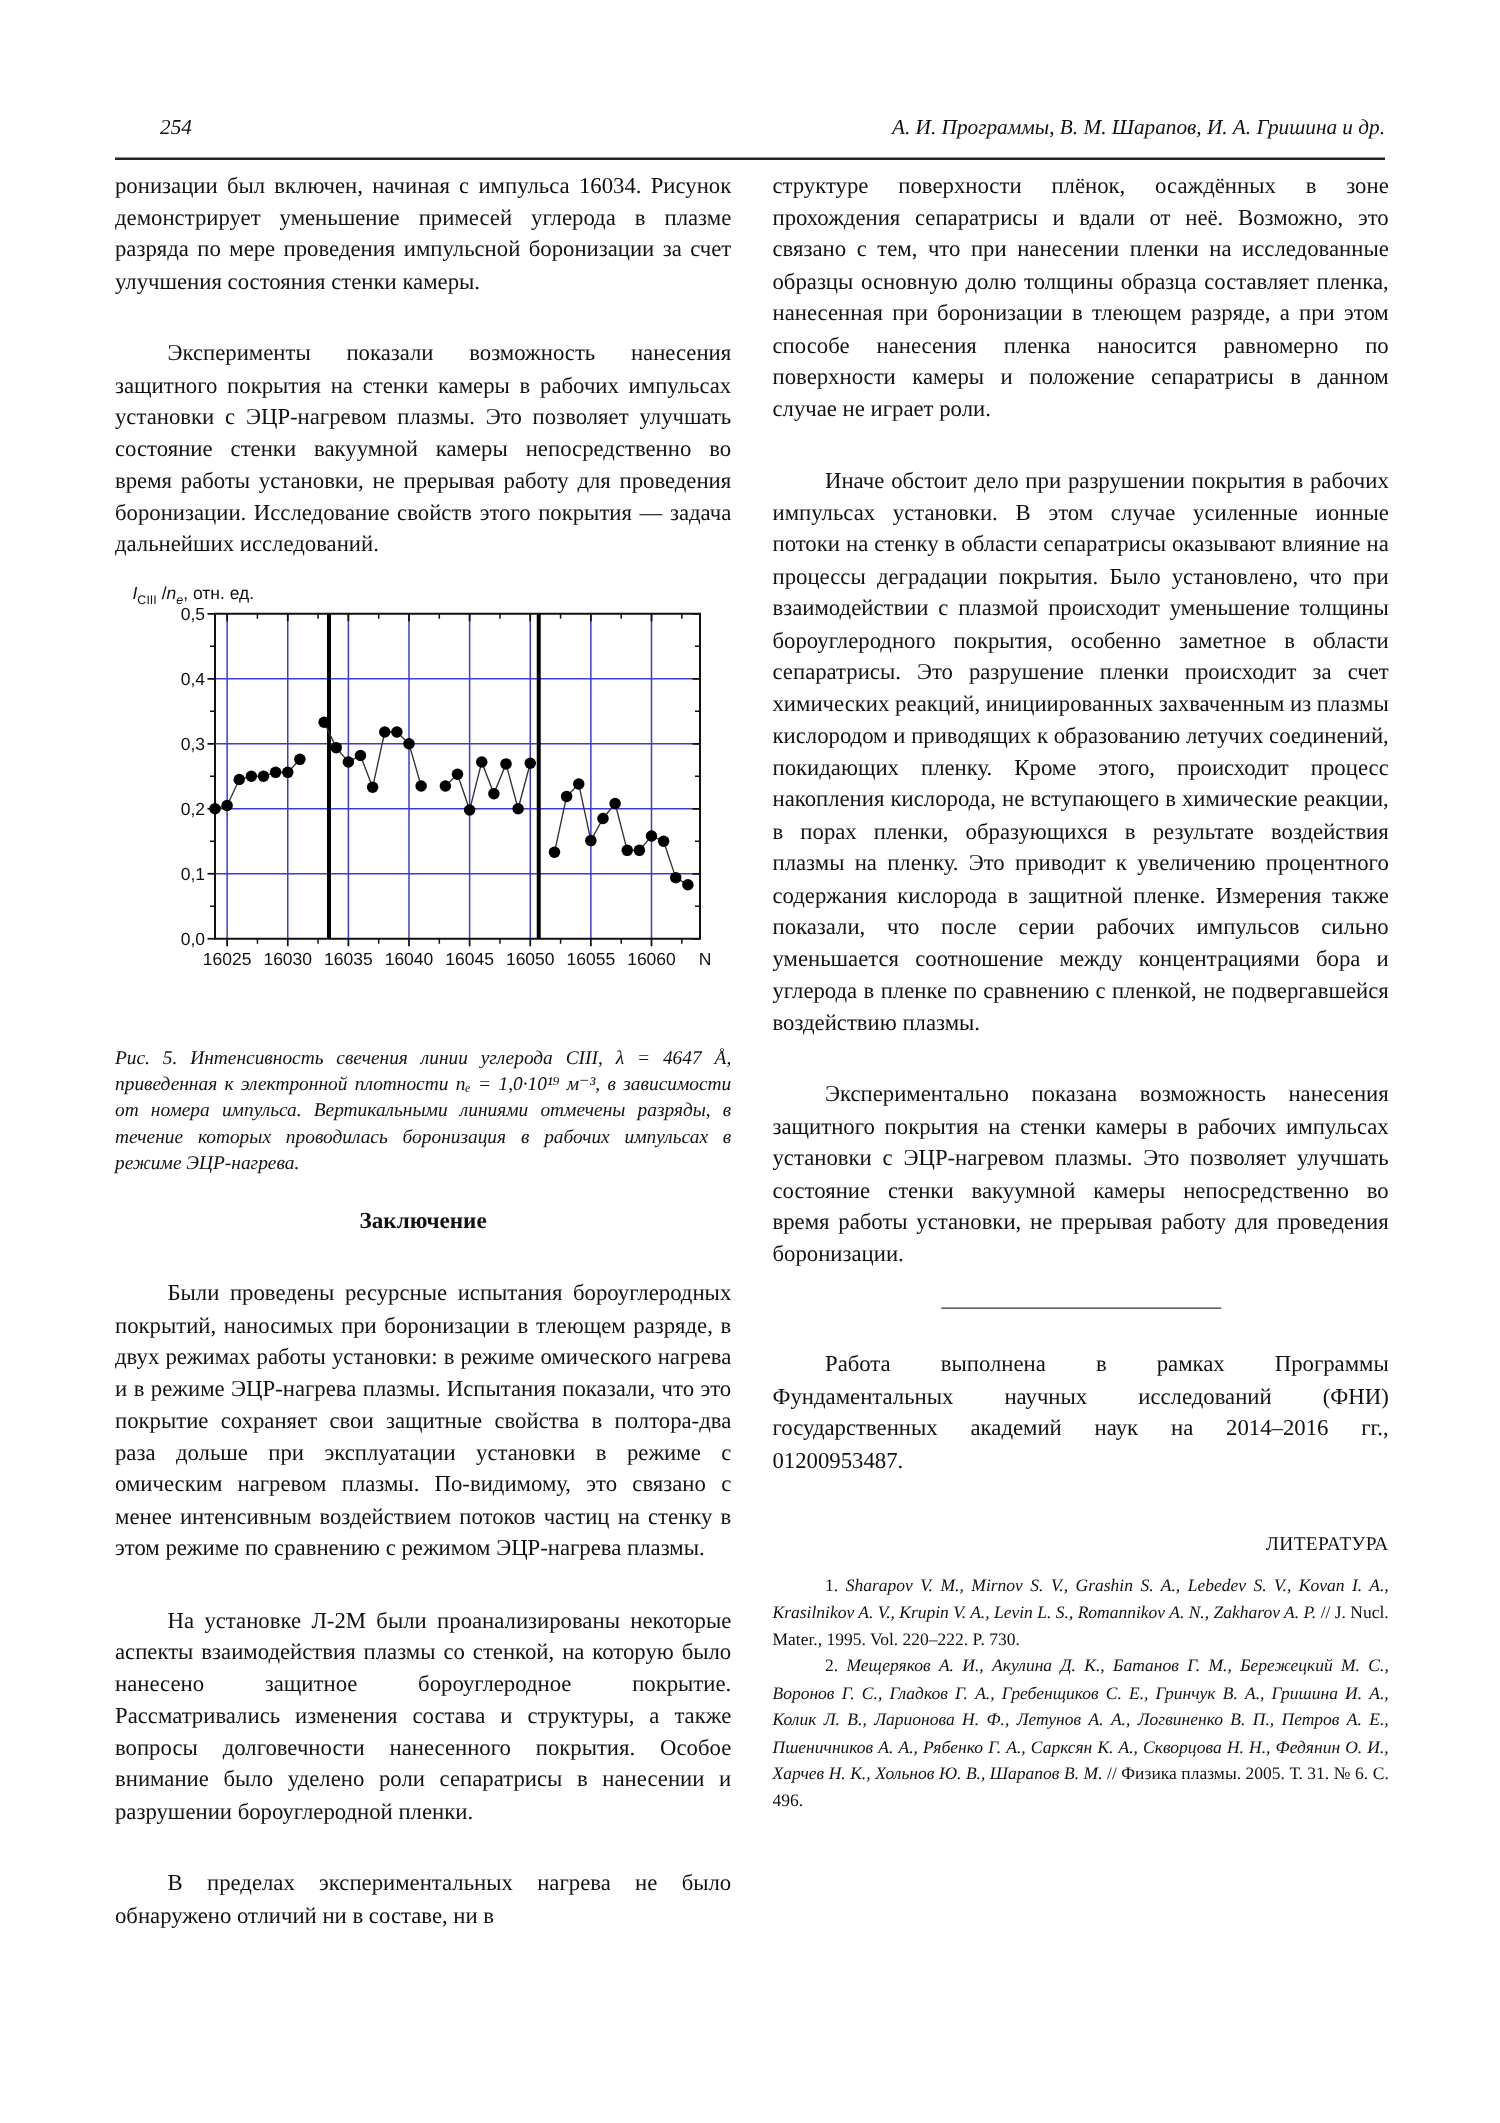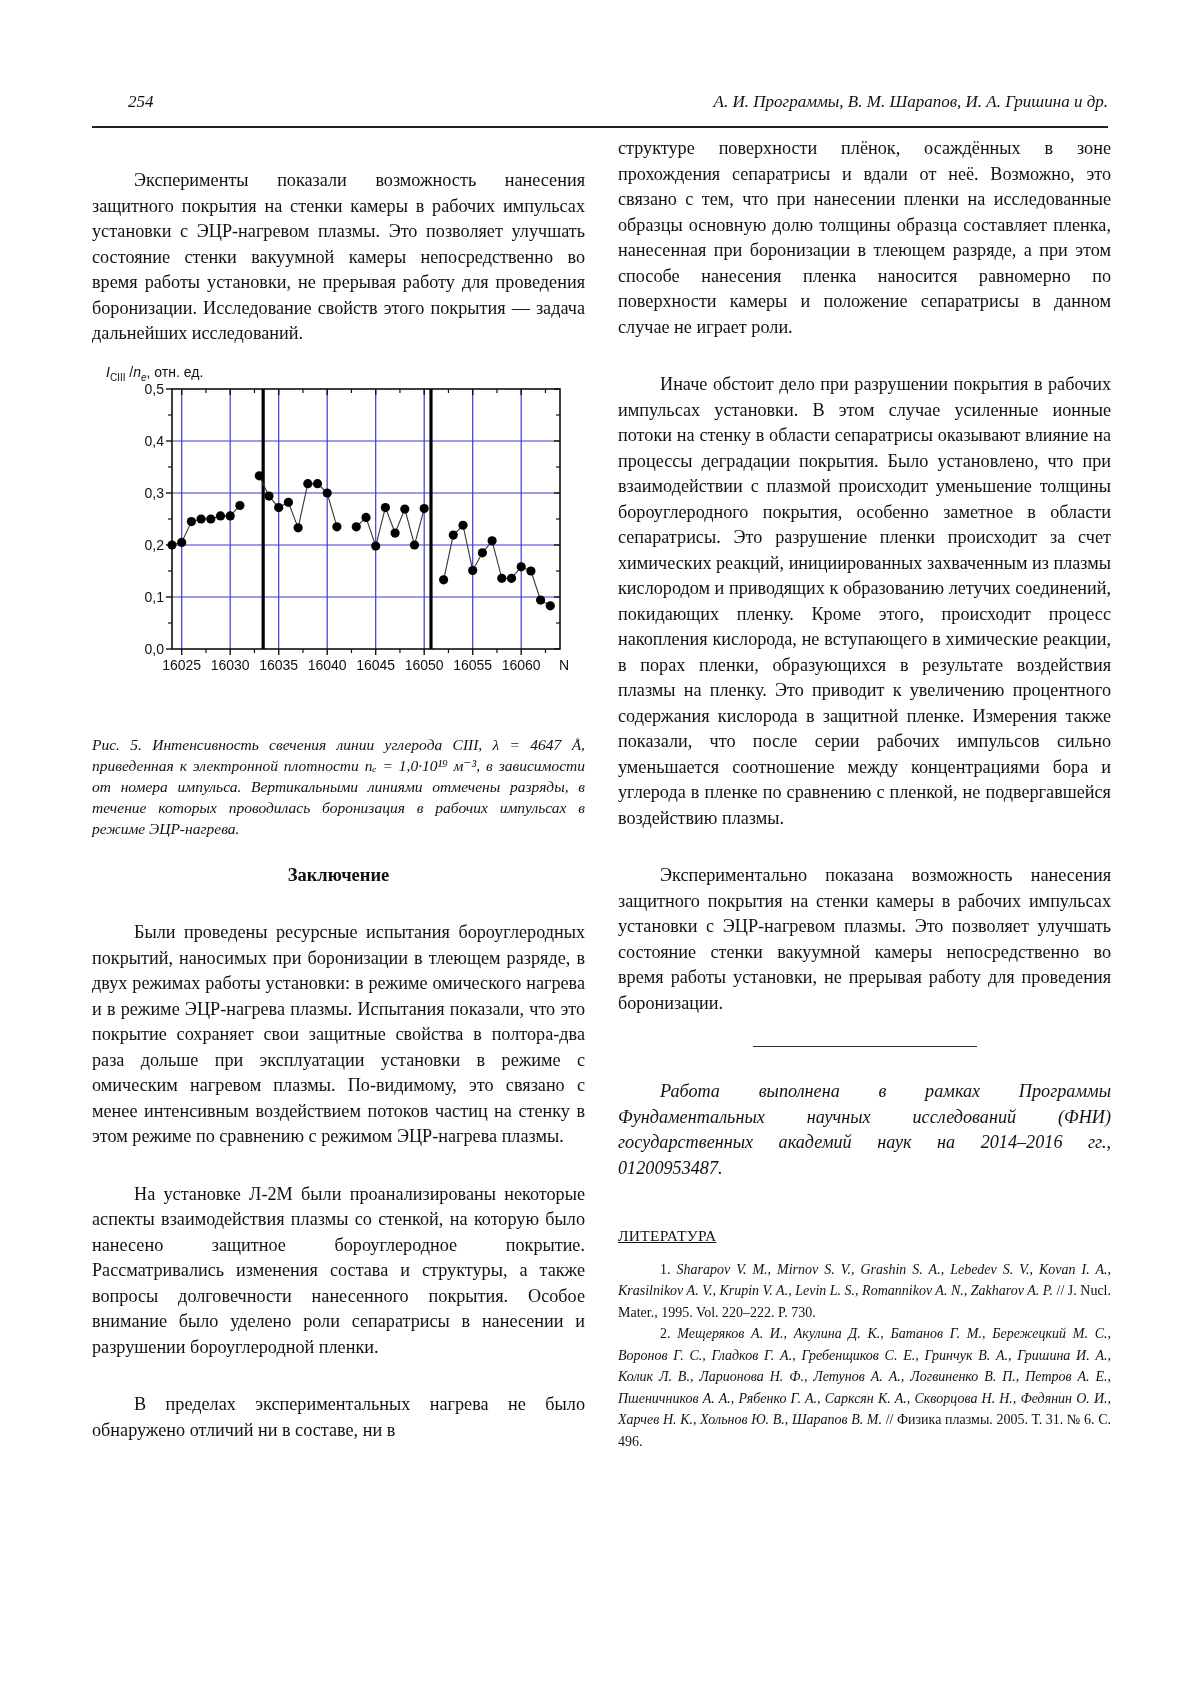--- a/index.html
+++ b/index.html
@@ -13,37 +13,38 @@
   .col { position: absolute; top: 136px; width: 493px; font-size: 18.2px; line-height: 25.5px; text-align: justify; }
   .col-left { left: 92px; }
   .col-right { left: 618px; }
   .col p { margin: 0; }
   .col p.indent { text-indent: 42px; margin-top: 32px; }
   .fig { position: relative; width: 493px; height: 375px; margin-top: 12px; }
   .fig svg { position: absolute; left: 0; top: 0; }
   .caption { font-weight: normal; font-style: italic; font-size: 15.5px; line-height: 21px; margin-top: 0; text-align: justify; }
   .section-title { text-align: center; font-weight: bold; font-size: 18.5px; margin: 24px 0 19px 0; }
   .short-rule { width: 224px; margin: 30px auto 8px auto; border-top: 1.5px solid #333; }
-  .ack { font-style: italic; margin-top: 8px; }
-  .lit-title { text-align: left; font-size: 15.5px; margin: 42px 0 10px 0; letter-spacing: 0.3px; text-decoration: underline; }
+  .ack { margin-top: 8px; }
+  .lit-title { text-align: right; font-size: 15.5px; margin: 42px 0 10px 0; letter-spacing: 0.3px; }
   .ref { font-size: 14px; line-height: 21.5px; text-align: justify; }
   .ref p { margin: 0; text-indent: 42px; }
   .ref .it { font-style: italic; }
   .axis-text { font-family: "Liberation Sans", "DejaVu Sans", sans-serif; font-size: 14px; fill: #111; }
 </style>
 </head>
 <body>
 
 <div class="running-head">
   <span class="pg">254</span>
   <span class="authors">А. И. Программы, В. М. Шарапов, И. А. Гришина и др.</span>
 </div>
 <div class="head-rule"></div>
 
 <div class="col col-left">
+  <p>ронизации был включен, начиная с импульса 16034. Рисунок демонстрирует уменьшение примесей углерода в плазме разряда по мере проведения импульсной боронизации за счет улучшения состояния стенки камеры.</p>
   <p class="indent">Эксперименты показали возможность нанесения защитного покрытия на стенки камеры в рабочих импульсах установки с ЭЦР-нагревом плазмы. Это позволяет улучшать состояние стенки вакуумной камеры непосредственно во время работы установки, не прерывая работу для проведения боронизации. Исследование свойств этого покрытия — задача дальнейших исследований.</p>
 
   <div class="fig">
     <svg id="chart" width="493" height="375">
         <line x1="89.7" x2="89.7" y1="30" y2="290" stroke="#3b3bd6" stroke-width="1.2"></line>
         <line x1="138.2" x2="138.2" y1="30" y2="290" stroke="#3b3bd6" stroke-width="1.2"></line>
         <line x1="186.7" x2="186.7" y1="30" y2="290" stroke="#3b3bd6" stroke-width="1.2"></line>
         <line x1="235.20000000000002" x2="235.20000000000002" y1="30" y2="290" stroke="#3b3bd6" stroke-width="1.2"></line>
         <line x1="283.70000000000005" x2="283.70000000000005" y1="30" y2="290" stroke="#3b3bd6" stroke-width="1.2"></line>
         <line x1="332.20000000000005" x2="332.20000000000005" y1="30" y2="290" stroke="#3b3bd6" stroke-width="1.2"></line>

